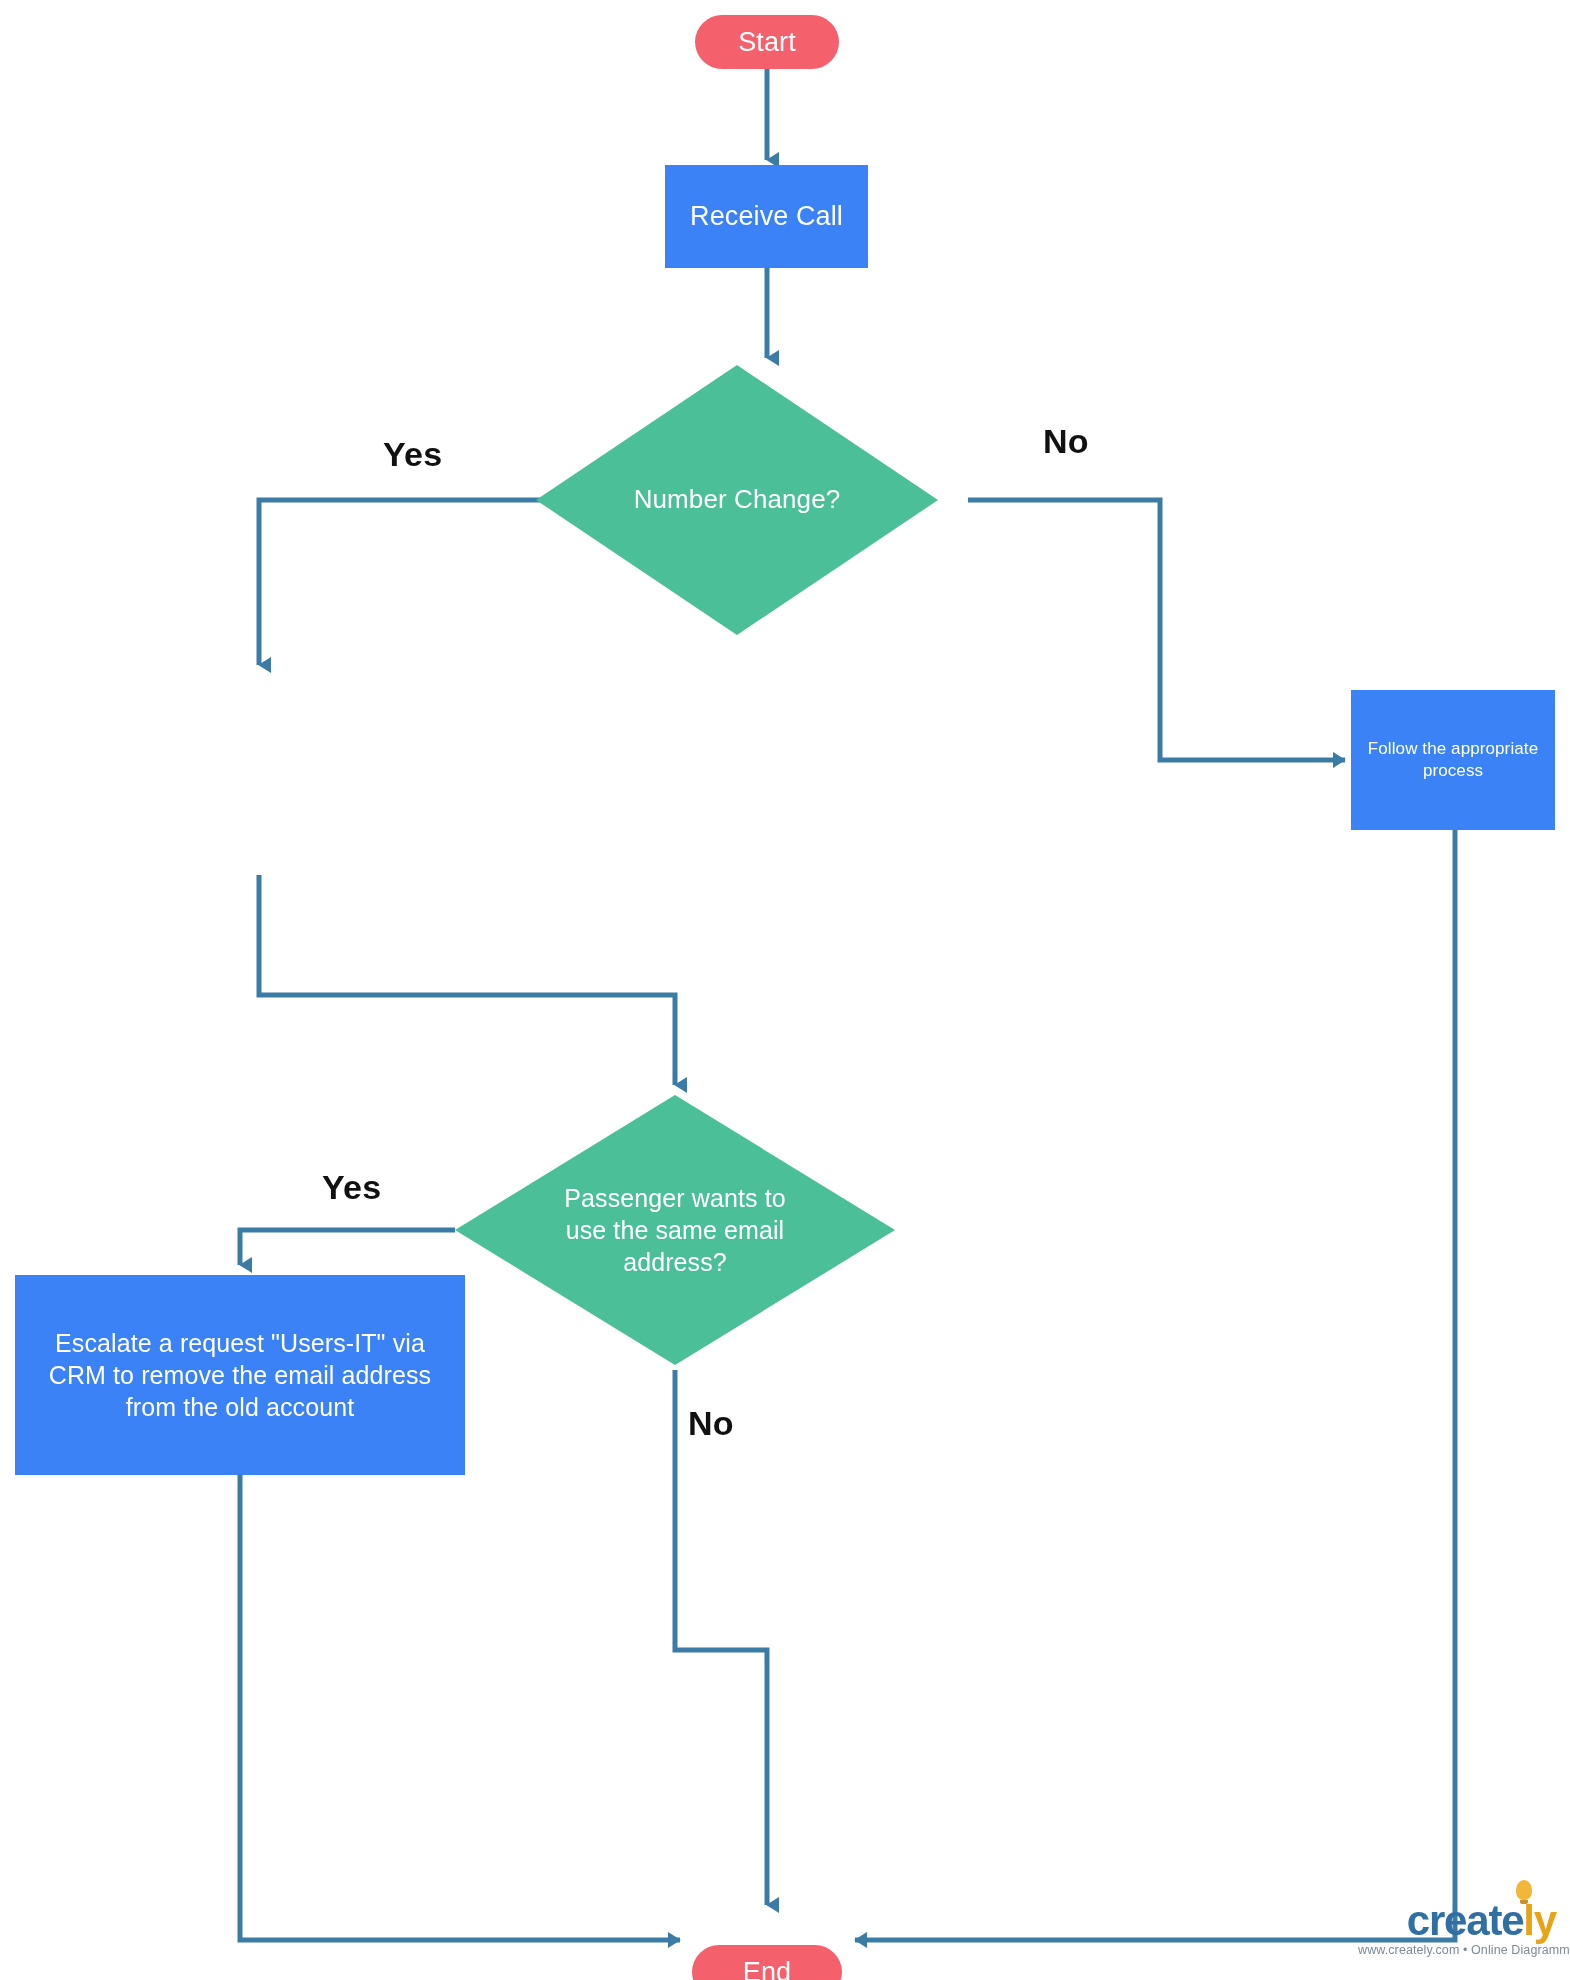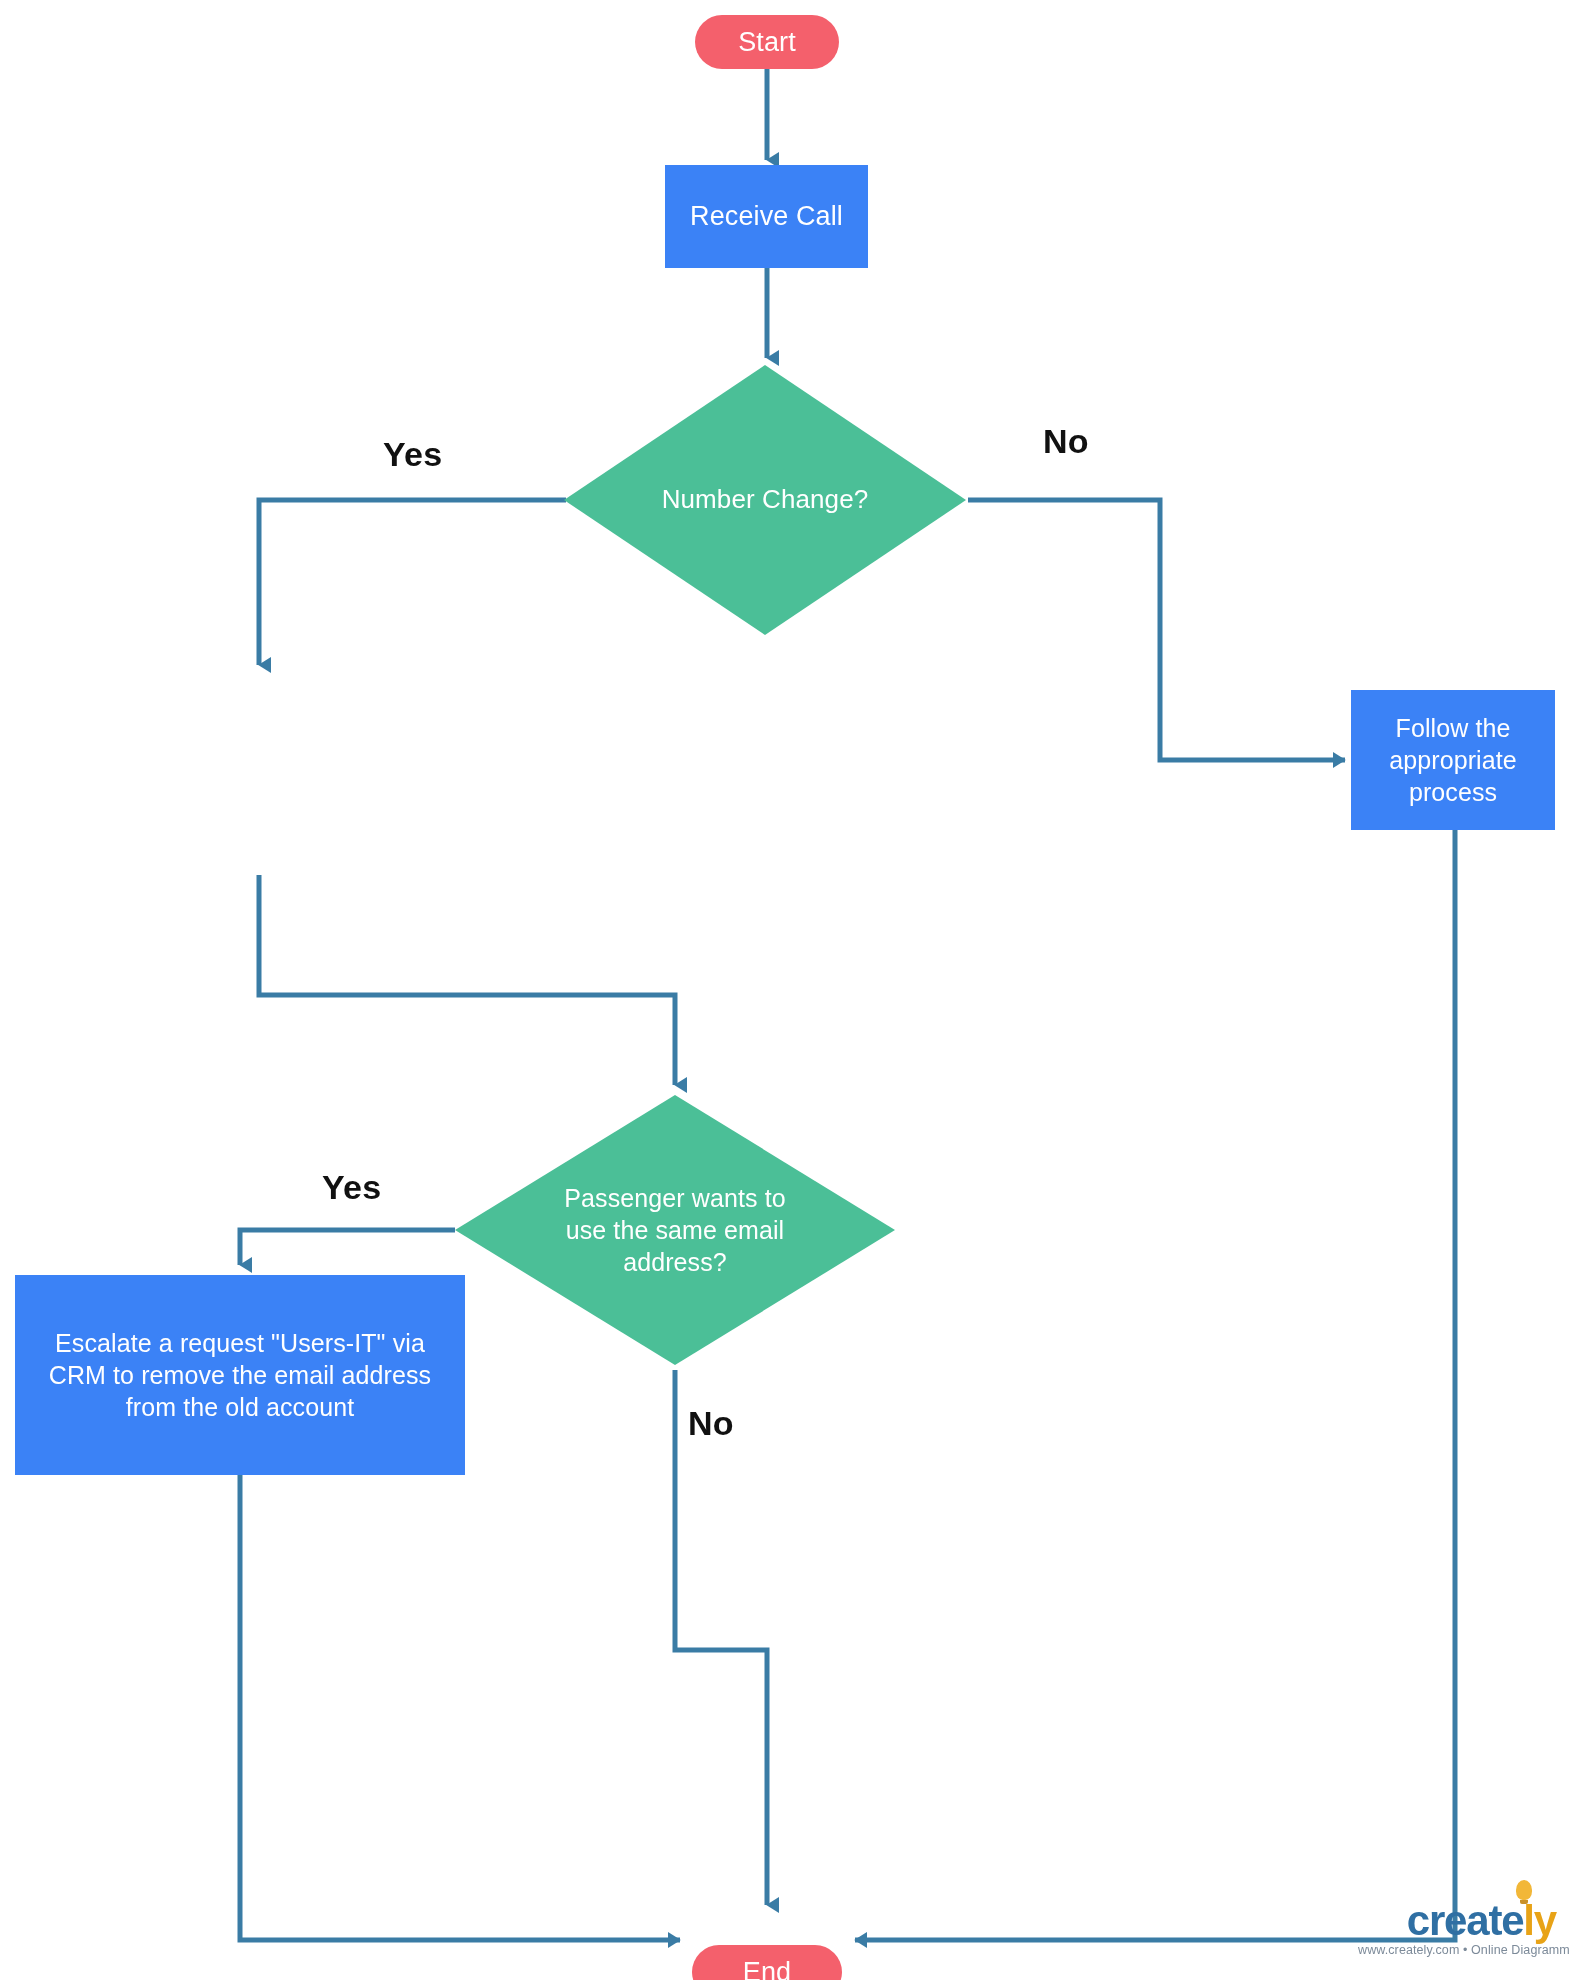--- a/index.html
+++ b/index.html
@@ -170,27 +170,27 @@
   </svg>
 
   <div class="node terminator" style="left:695px; top:15px; width:144px; height:54px;">
     <span class="label">Start</span>
   </div>
 
   <div class="node process" style="left:665px; top:165px; width:203px; height:103px;">
     <span class="label">Receive Call</span>
   </div>
 
-  <div class="node decision" style="left:564px; top:365px; width:402px; height:270px;">
+  <div class="node decision" style="left:536px; top:365px; width:402px; height:270px;">
     <span class="diamond-shape"></span>
     <span class="label">Number Change?</span>
   </div>
 
 
-  <div class="node process" style="left:1351px; top:690px; width:204px; height:140px; font-size:25px;">
+  <div class="node process" style="left:1351px; top:690px; width:204px; height:140px; font-size:17px;">
     <span class="label">Follow the appropriate process</span>
   </div>
 
   <div class="node decision" style="left:455px; top:1095px; width:440px; height:270px;">
     <span class="diamond-shape"></span>
     <span class="label" style="max-width:250px; font-size:25px;">Passenger wants to use the same email address?</span>
   </div>
 
   <div class="node process" style="left:15px; top:1275px; width:450px; height:200px; font-size:25px;">
     <span class="label" style="padding:0 14px;">Escalate a request "Users-IT" via CRM to remove the email address from the old account</span>

